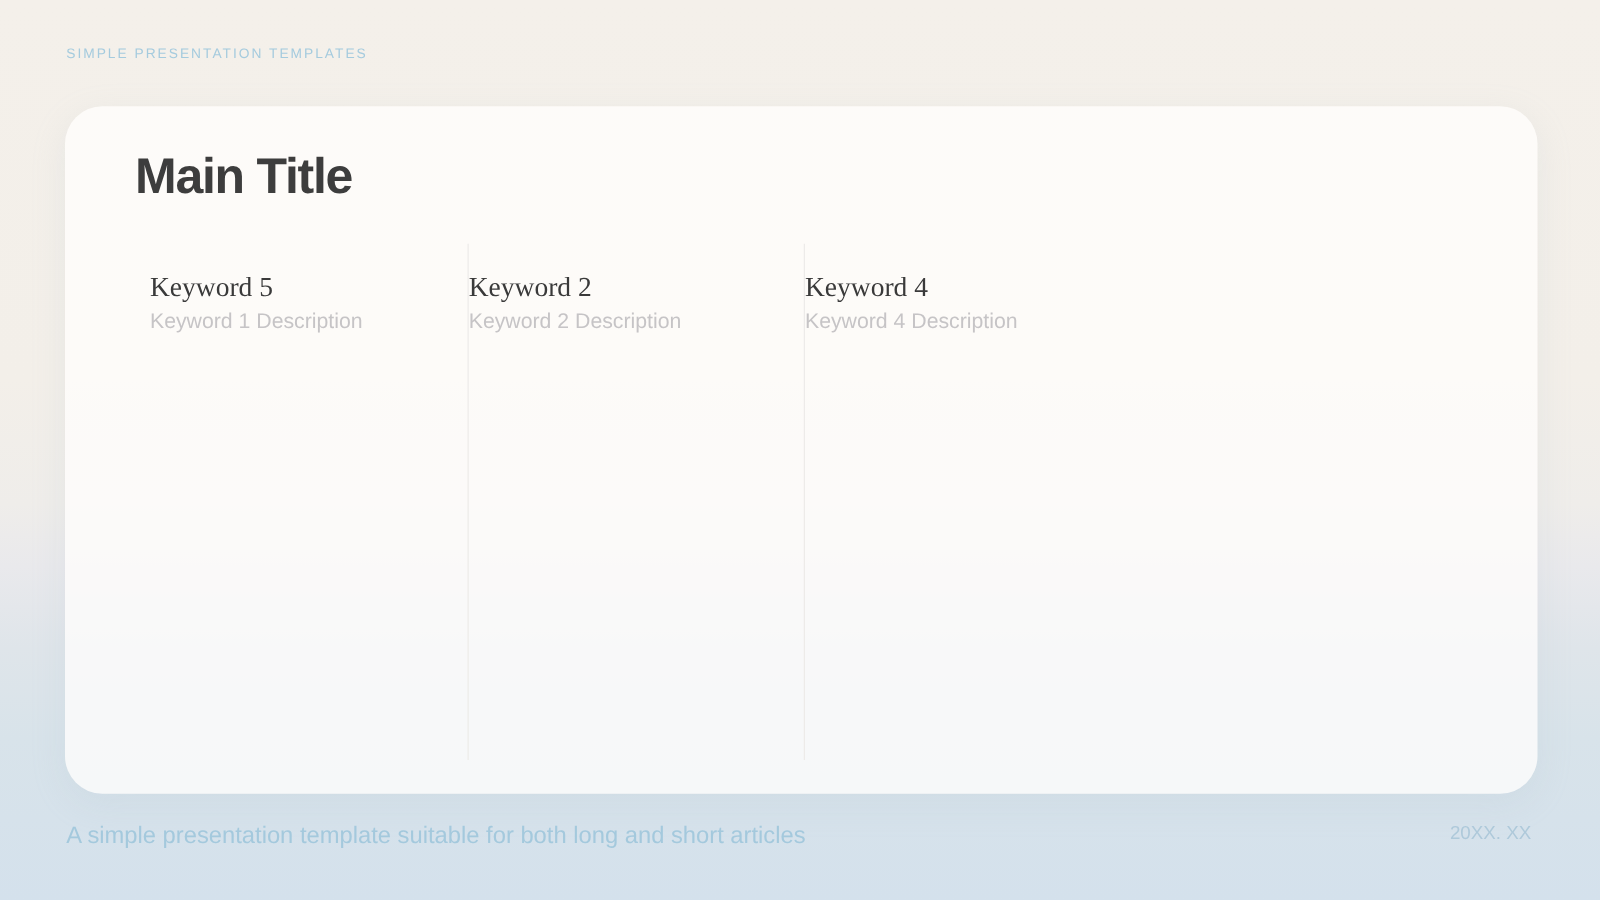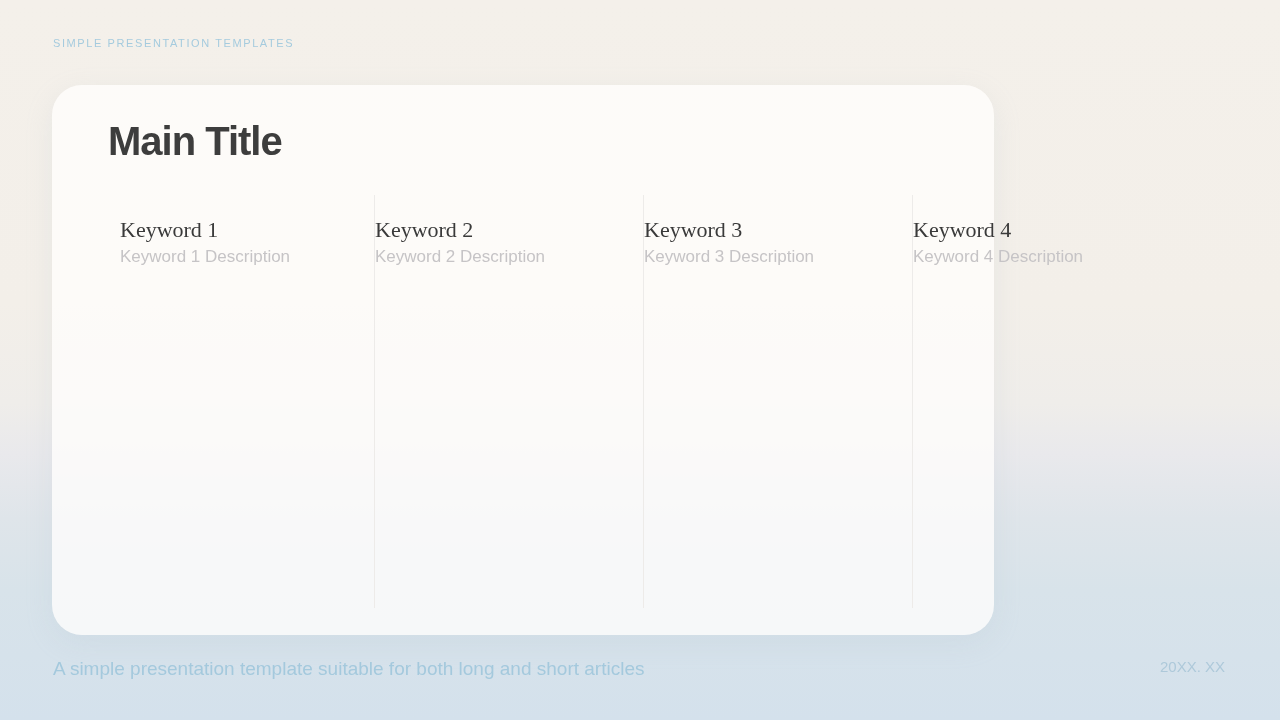--- a/index.html
+++ b/index.html
@@ -27,21 +27,21 @@
     top: 37px;
     font-size: 11px;
     letter-spacing: 1.6px;
     color: #a5cbde;
     font-weight: normal;
   }
   .card {
     position: absolute;
     left: 52px;
     top: 85px;
-    width: 942px;
+    width: 1178px;
     height: 550px;
     background: rgba(255, 254, 252, 0.78);
     border-radius: 30px;
     box-shadow: 0 8px 28px rgba(165, 185, 198, 0.16);
   }
   .card-title {
     position: absolute;
     left: 56px;
     top: 34px;
     font-size: 40px;
@@ -102,33 +102,29 @@
 
   <div class="eyebrow">SIMPLE PRESENTATION TEMPLATES</div>
 
   <div class="card">
 
     <div class="card-title">Main Title</div>
 
     <div class="columns">
 
       <div class="col">
-        <div class="keyword">Keyword 1</div>
+        <div class="keyword">Keyword 5</div>
         <div class="keyword-desc">Keyword 1 Description</div>
       </div>
 
       <div class="col">
         <div class="keyword">Keyword 2</div>
         <div class="keyword-desc">Keyword 2 Description</div>
       </div>
 
-      <div class="col">
-        <div class="keyword">Keyword 3</div>
-        <div class="keyword-desc">Keyword 3 Description</div>
-      </div>
 
       <div class="col">
         <div class="keyword">Keyword 4</div>
         <div class="keyword-desc">Keyword 4 Description</div>
       </div>
 
     </div>
   </div>
 
   <div class="footer-note">A simple presentation template suitable for both long and short articles</div>

